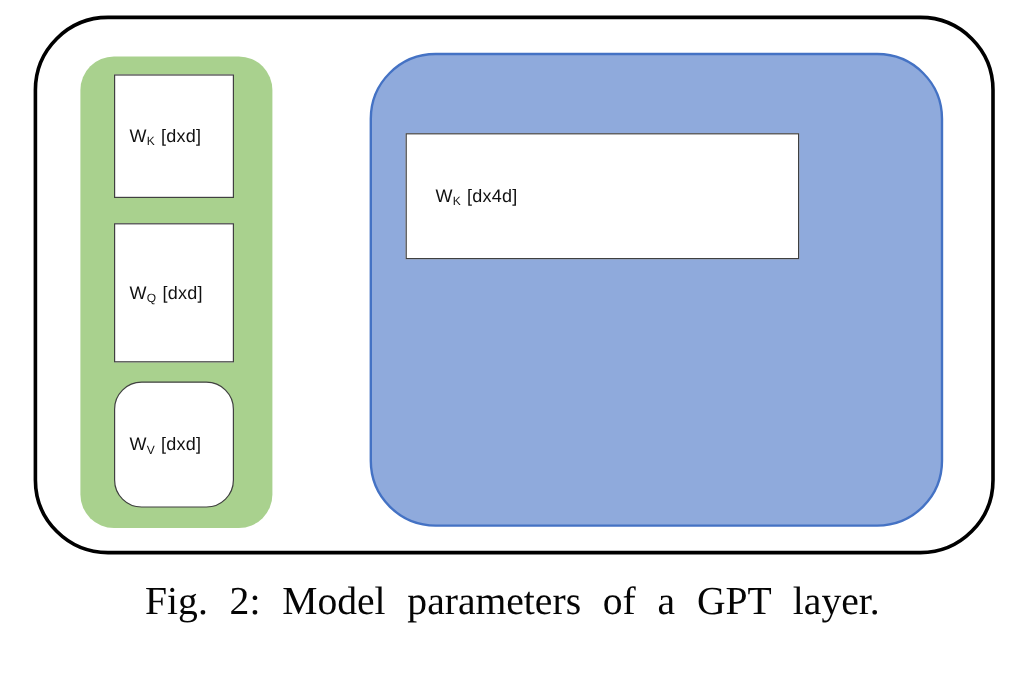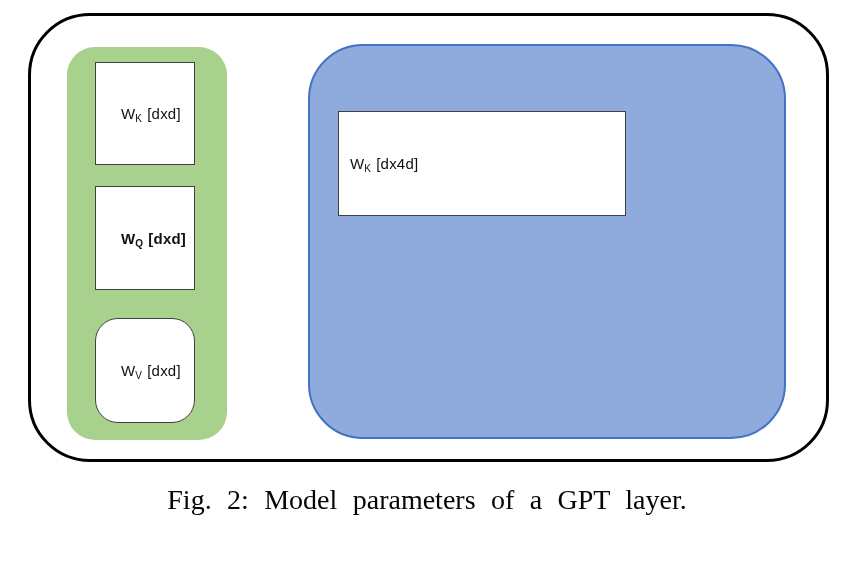--- a/index.html
+++ b/index.html
@@ -35,46 +35,46 @@
     background: var(--mlp-fill, #8faadc);
     border: 2px solid var(--mlp-border, #4472c4);
   }
   .pbox {
     position: absolute;
     background: #ffffff;
     border: 1px solid var(--param-box-border, #404040);
     display: flex;
     align-items: center;
   }
-  .pbox.left-pad { padding-left: 25px; }
+  .pbox.left-pad { padding-left: 12px; }
   .attn-box { left: 28px; width: 100px; }
   .attn-box.b1 { top: 15px;  height: 103px; }
-  .attn-box.b2 { top: 139px; height: 104px; font-weight: bold; }
+  .attn-box.b2 { top: 139px; height: 116px; }
   .attn-box.b3 { top: 271px; height: 105px; border-radius: 23px; }
-  .wide-box { left: 28px; top: 65px; width: 288px; height: 105px; padding-left: 11px; }
+  .wide-box { left: 28px; top: 65px; width: 328px; height: 105px; padding-left: 24px; }
   .tall-box { left: 336px; top: 64px; width: 96px; height: 314px; justify-content: center; }
   .plabel {
     font-size: 15px;
     color: #111;
     letter-spacing: 0.2px;
     white-space: nowrap;
   }
   .plabel .sub {
     font-size: 10px;
     vertical-align: -3px;
     line-height: 0;
   }
   .plabel .dims { margin-left: 5px; }
   .caption {
     position: absolute;
     left: 0; top: 484px;
     width: 100%;
     text-align: center;
     font-family: "Liberation Serif", serif;
-    font-size: 28px;
+    font-size: 33px;
     color: #050505;
     word-spacing: 0.30em;
     z-index: 2;
   }
   .watermark {
     position: absolute;
     left: 548px; top: 487px;
     display: flex;
     align-items: flex-start;
     z-index: 1;

